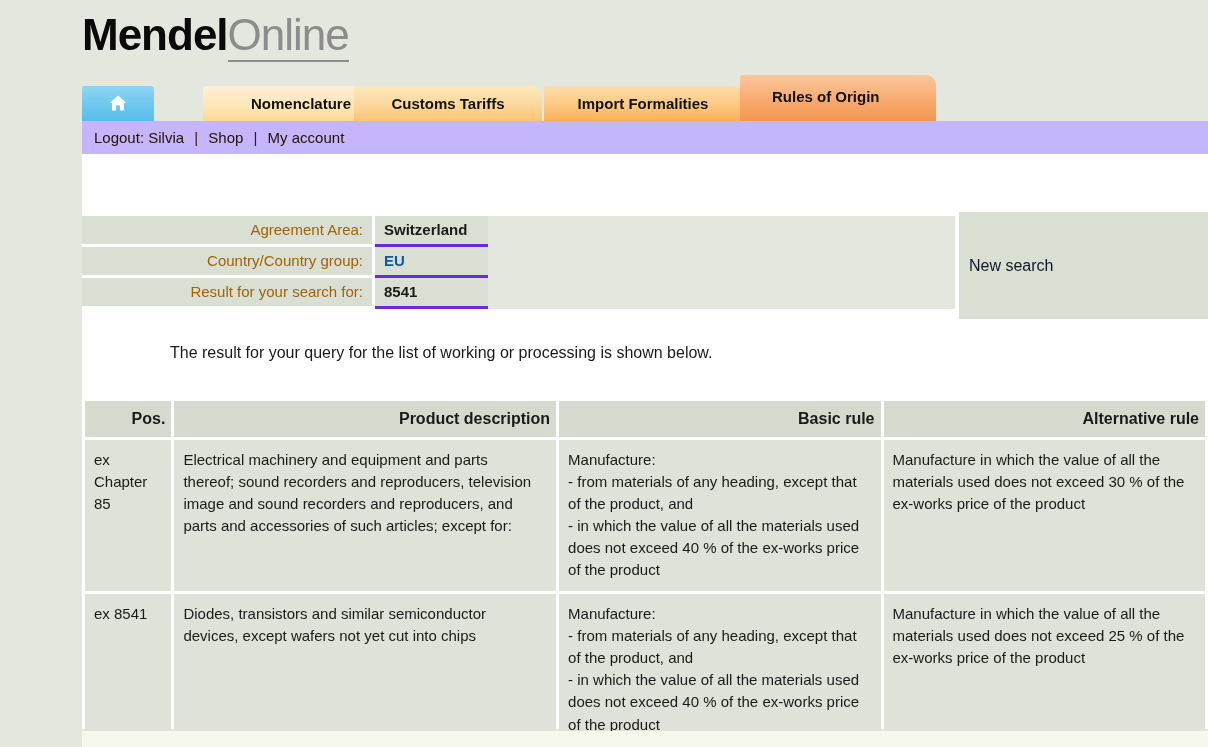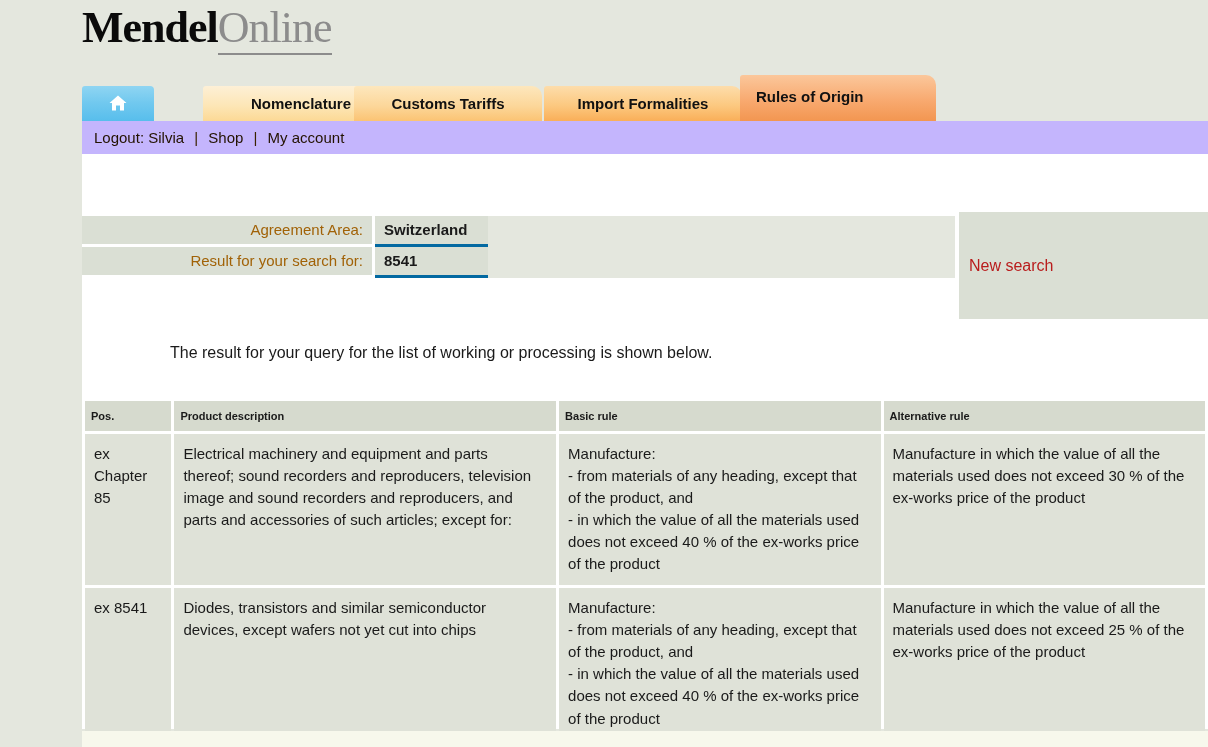--- a/index.html
+++ b/index.html
@@ -11,23 +11,22 @@
     background: #e4e7de;
     font-family: "Liberation Sans", sans-serif;
     font-size: 15px;
     color: #1a1a1a;
   }
 
   
   #logo-area {
     position: absolute;
     left: 82px;
-    top: 2px;
+    top: 9px;
     height: 60px;
-    font-family: Liberation Serif, serif;
   }
   .logo-text {
     font-size: 44px;
     line-height: 52px;
     letter-spacing: -1px;
     white-space: nowrap;
   }
   .logo-mendel { font-weight: bold; color: #0a0a0a; }
   .logo-online {
     font-weight: normal;
@@ -64,21 +63,21 @@
   }
   .tab.home svg { vertical-align: -3px; }
   .tab.t1 { background: linear-gradient(to bottom, #fdf0d6 0%, #fde6b6 55%, #fcd893 100%); margin-left: 47px; }
   .tab.t2 { background: linear-gradient(to bottom, #fde7bd 0%, #fcd79a 55%, #fbc271 100%); }
   .tab.t3 { background: linear-gradient(to bottom, #fdddab 0%, #fcc87f 55%, #f9ad56 100%); }
   .tab.active {
     height: 47px;
     line-height: 44px;
     background: linear-gradient(to bottom, #fbc79b 0%, #f8a96f 55%, #f2954f 100%);
     text-align: left;
-    padding-left: 16px;
+    padding-left: 32px;
   }
 
   
   #userbar {
     position: absolute;
     left: 82px;
     top: 121px;
     width: 1126px;
     height: 33px;
     background: #c4b5fd;
@@ -135,40 +134,40 @@
   }
   #info-table td.label {
     width: 293px;
     text-align: right;
     color: #a16207;
     border-right: 3px solid #ffffff;
     border-bottom: 3px solid #ffffff;
   }
   #info-table td.value {
     font-weight: bold;
-    border-bottom: 3px solid #0369a1;
+    border-bottom: 3px solid #6d28d9;
     width: 113px;
   }
   #info-table td.value a { color: #1356a5; text-decoration: none; font-weight: bold; }
   #info-table td.spacer { background: #e4e7de; border: none; }
 
   #newsearch-box {
     position: absolute;
     left: 873px;
     top: 58px;
     width: 253px;
     height: 107px;
     background: #dadfd4;
     border-left: 4px solid #ffffff;
   }
   #newsearch-box a {
     position: absolute;
     left: 10px;
     top: 45px;
-    color: #b91c1c;
+    color: #0f172a;
     font-size: 16px;
     text-decoration: none;
   }
 
   #intro-text {
     position: absolute;
     left: 76px;
     top: 190px;
     font-size: 16px;
     color: #1a1a1a;
@@ -182,22 +181,22 @@
     top: 244px;
     width: 1126px;
     border-collapse: separate;
     border-spacing: 3px 3px;
     margin: 0;
     font-size: 15px;
   }
   #results-table th {
     background: #d6dace;
     font-weight: bold;
-    font-size: 11px;
-    text-align: left;
+    font-size: 16px;
+    text-align: right;
     padding: 9px 6px;
     vertical-align: middle;
   }
   #results-table td {
     background: #dfe2d8;
     vertical-align: top;
     padding: 9px 19px 10px 9px;
     line-height: 1.47;
   }
   #results-table .col-pos { width: 86px; }
@@ -264,20 +263,27 @@
 
 <div id="page">
 
   <div id="result-header">Result of the comparison</div>
 
   <table id="info-table">
     <tbody>
         <tr>
       <td class="label">Agreement Area:</td>
       <td class="value">Switzerland</td>
+      <td class="spacer"></td>
+    </tr>
+    <tr>
+      <td class="label">Country/Country group:</td>
+      <td class="value">
+        <a href="#">EU</a>
+      </td>
       <td class="spacer"></td>
     </tr>
     <tr>
       <td class="label">Result for your search for:</td>
       <td class="value">8541</td>
       <td class="spacer"></td>
     </tr>
   </tbody>
     </table>
 

